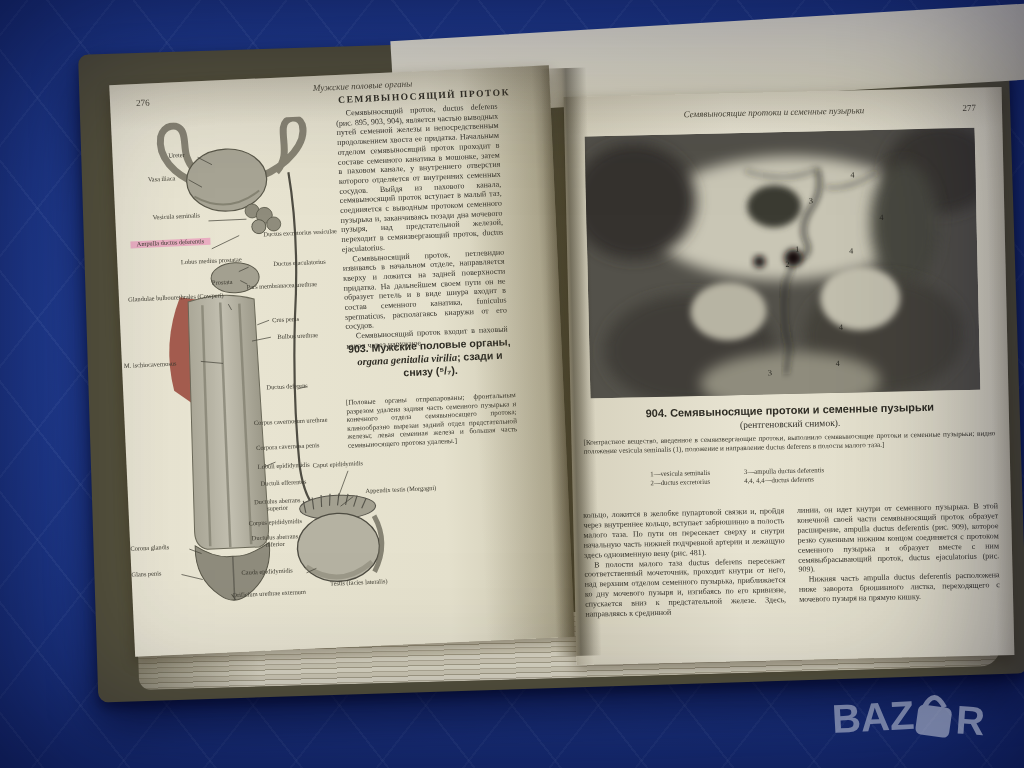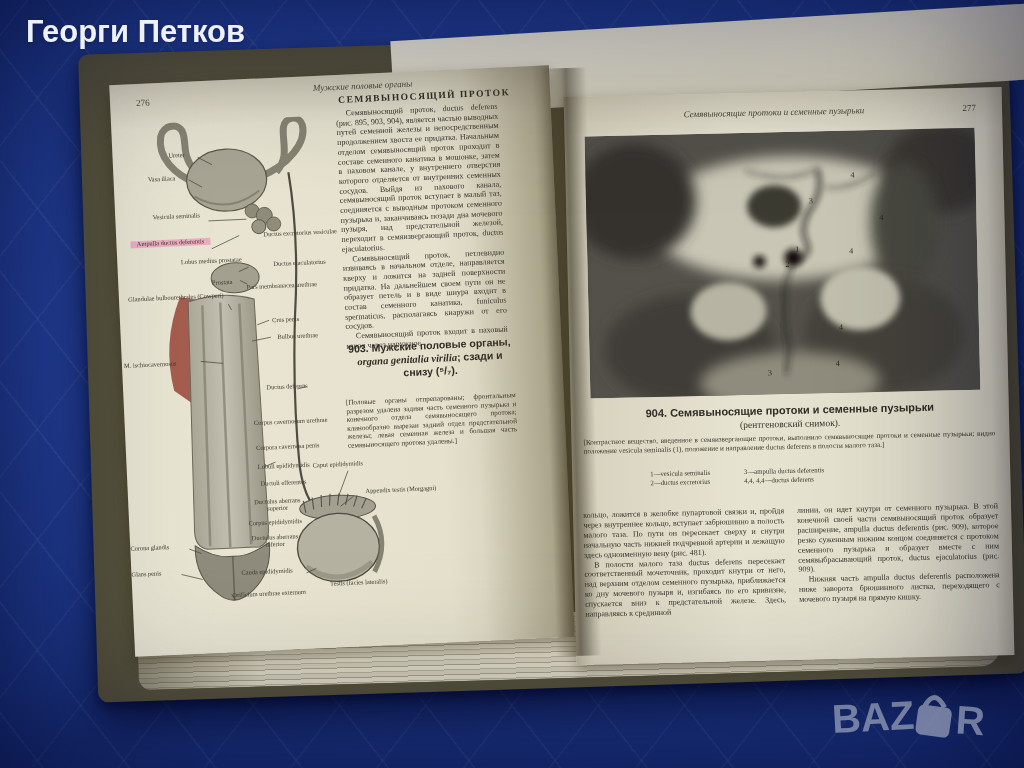--- a/index.html
+++ b/index.html
@@ -261,21 +261,20 @@
       <div class="p">В полости малого таза ductus deferens пересекает соответственный мочеточник, проходит кнутри от него, над верхним отделом семенного пузырька, приближается ко дну мочевого пузыря и, изгибаясь по его кривизне, спускается вниз к предстательной железе. Здесь, направляясь к срединной</div>
     </div>
     <div class="bodycol" style="left:224px;top:414px">
       <div class="p noind">линии, он идет кнутри от семенного пузырька. В этой конечной своей части семявыносящий проток образует расширение, ampulla ductus deferentis (рис. 909), которое резко суженным нижним концом соединяется с протоком семенного пузырька и образует вместе с ним семявыбрасывающий проток, ductus ejaculatorius (рис. 909).</div>
       <div class="p">Нижняя часть ampulla ductus deferentis расположена ниже заворота брюшинного листка, переходящего с мочевого пузыря на прямую кишку.</div>
     </div>
   </div>
 
   <div class="gutter"></div>
 
-  <div class="watermark">Георги Петков</div>
 
   <div class="bazar">
     <svg width="158" height="54" viewBox="0 0 158 54">
       <g fill="#cdd2de">
         <text x="0" y="44" font-family="Liberation Sans, sans-serif" font-size="40" font-weight="bold" transform="rotate(-3 20 30)">BAZ</text>
         <g transform="translate(88,8) rotate(8)">
           <path d="M6,10 Q13,-10 26,8" fill="none" stroke="#cdd2de" stroke-width="5"></path>
           <rect x="0" y="8" width="34" height="30" rx="6"></rect>
         </g>
         <text x="124" y="46" font-family="Liberation Sans, sans-serif" font-size="40" font-weight="bold" transform="rotate(4 134 30)">R</text>

